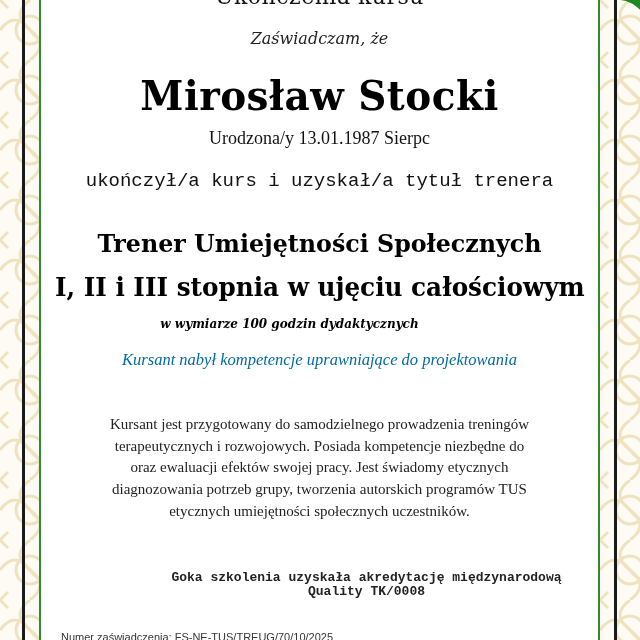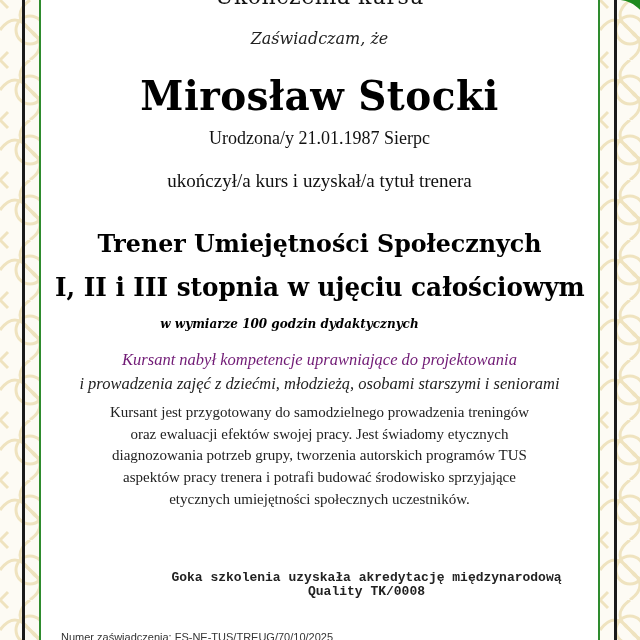--- a/index.html
+++ b/index.html
@@ -25,27 +25,27 @@
   .leaf {
     position:absolute; left:612px; top:-6px; width:60px; height:70px;
   }
   .content { position:absolute; left:41px; top:0; width:557px; height:551px; text-align:center; }
   .t { position:absolute; left:0; width:557px; text-align:center; white-space:nowrap; }
 
   .title-top { top:-16px; font-family:"DejaVu Serif", serif; font-size:22px; color:#111; letter-spacing:0.5px; }
   .certify { top:29px; font-family:"DejaVu Serif", serif; font-style:italic; font-size:16px; color:#222; }
   .name { top:72px; font-family:"DejaVu Serif", serif; font-weight:bold; font-size:41px; color:#000; letter-spacing:0.5px; transform:scaleX(0.95); }
   .birth { top:128px; font-family:"Liberation Serif", serif; font-size:18px; color:#111; }
-  .completed { top:170px; font-family:Liberation Serif, serif; font-size:19px; color:#111; }
+  .completed { top:170px; font-family:Liberation Mono, monospace; font-size:19px; color:#111; }
   .course1 { top:229px; font-family:"DejaVu Serif", serif; font-weight:bold; font-size:25px; color:#000; transform:scaleX(0.95); }
   .course2 { top:272px; font-family:"DejaVu Serif", serif; font-weight:bold; font-size:26px; color:#000; transform:scaleX(0.95); }
   .hours { top:316px; font-family:"DejaVu Serif", serif; font-weight:bold; font-style:italic; font-size:12.5px; color:#000; transform:scaleX(0.96); left:-30px; }
-  .comp1 { top:350px; font-family:"Liberation Serif", serif; font-style:italic; font-size:16.5px; color:#701a75; }
+  .comp1 { top:350px; font-family:"Liberation Serif", serif; font-style:italic; font-size:16.5px; color:#0369a1; }
   .comp2 { top:374px; font-family:"Liberation Serif", serif; font-style:italic; font-size:16.5px; color:#222; }
-  .desc { top:402px; font-family:"Liberation Serif", serif; font-size:15px; line-height:21.7px; color:#222; white-space:normal; }
+  .desc { top:414px; font-family:"Liberation Serif", serif; font-size:15px; line-height:21.7px; color:#222; white-space:normal; }
   .desc span { display:block; }
   .accr { top:571px; font-family:Liberation Mono, monospace; font-weight:bold; font-size:13px; line-height:14px; color:#222; white-space:normal;padding-left:47px; }
   .accr span { display:block; }
   .certno { position:absolute; left:20px; top:631px; font-family:"Liberation Sans", sans-serif; font-size:11px; color:#333; white-space:nowrap; }
 </style>
 </head>
 <body>
 
 <div class="pattern">
   <svg width="640" height="640" viewBox="0 0 640 640">
@@ -71,32 +71,31 @@
 <div class="frame-black-right"></div>
 
 <svg class="leaf" viewBox="0 0 60 70">
   <path d="M2 6 C20 4 36 18 44 44 C48 56 50 64 52 70 L60 70 L60 0 L0 0 Z" fill="#1f8a1f"></path>
 </svg>
 
 <div class="content">
   <div class="t title-top">Ukończenia kursu</div>
   <div class="t certify">Zaświadczam, że</div>
   <div class="t name">Mirosław Stocki</div>
-  <div class="t birth">Urodzona/y 21.01.1987 Sierpc</div>
+  <div class="t birth">Urodzona/y 13.01.1987 Sierpc</div>
   <div class="t completed">ukończył/a kurs i uzyskał/a  tytuł trenera</div>
   <div class="t course1">Trener Umiejętności Społecznych</div>
   <div class="t course2">I, II i III stopnia w ujęciu całościowym</div>
   <div class="t hours">w wymiarze 100  godzin dydaktycznych</div>
   <div class="t comp1">Kursant nabył kompetencje uprawniające do projektowania</div>
-  <div class="t comp2">i prowadzenia zajęć z dziećmi, młodzieżą, osobami starszymi i seniorami</div>
   <div class="t desc">
     <span>Kursant jest przygotowany do samodzielnego prowadzenia treningów</span>
+    <span>terapeutycznych i rozwojowych. Posiada kompetencje niezbędne do</span>
     <span>oraz ewaluacji efektów swojej pracy. Jest świadomy etycznych</span>
     <span>diagnozowania potrzeb grupy, tworzenia autorskich programów TUS</span>
-    <span>aspektów pracy trenera i potrafi budować środowisko sprzyjające</span>
     <span>etycznych umiejętności społecznych uczestników.</span>
   </div>
   <div class="t accr">
     <span>Goka szkolenia uzyskała akredytację międzynarodową</span>
     <span>Quality TK/0008</span>
   </div>
   <div class="certno">Numer zaświadczenia: FS-NE-TUS/TREUG/70/10/2025</div>
 </div>
 
 </body></html>

